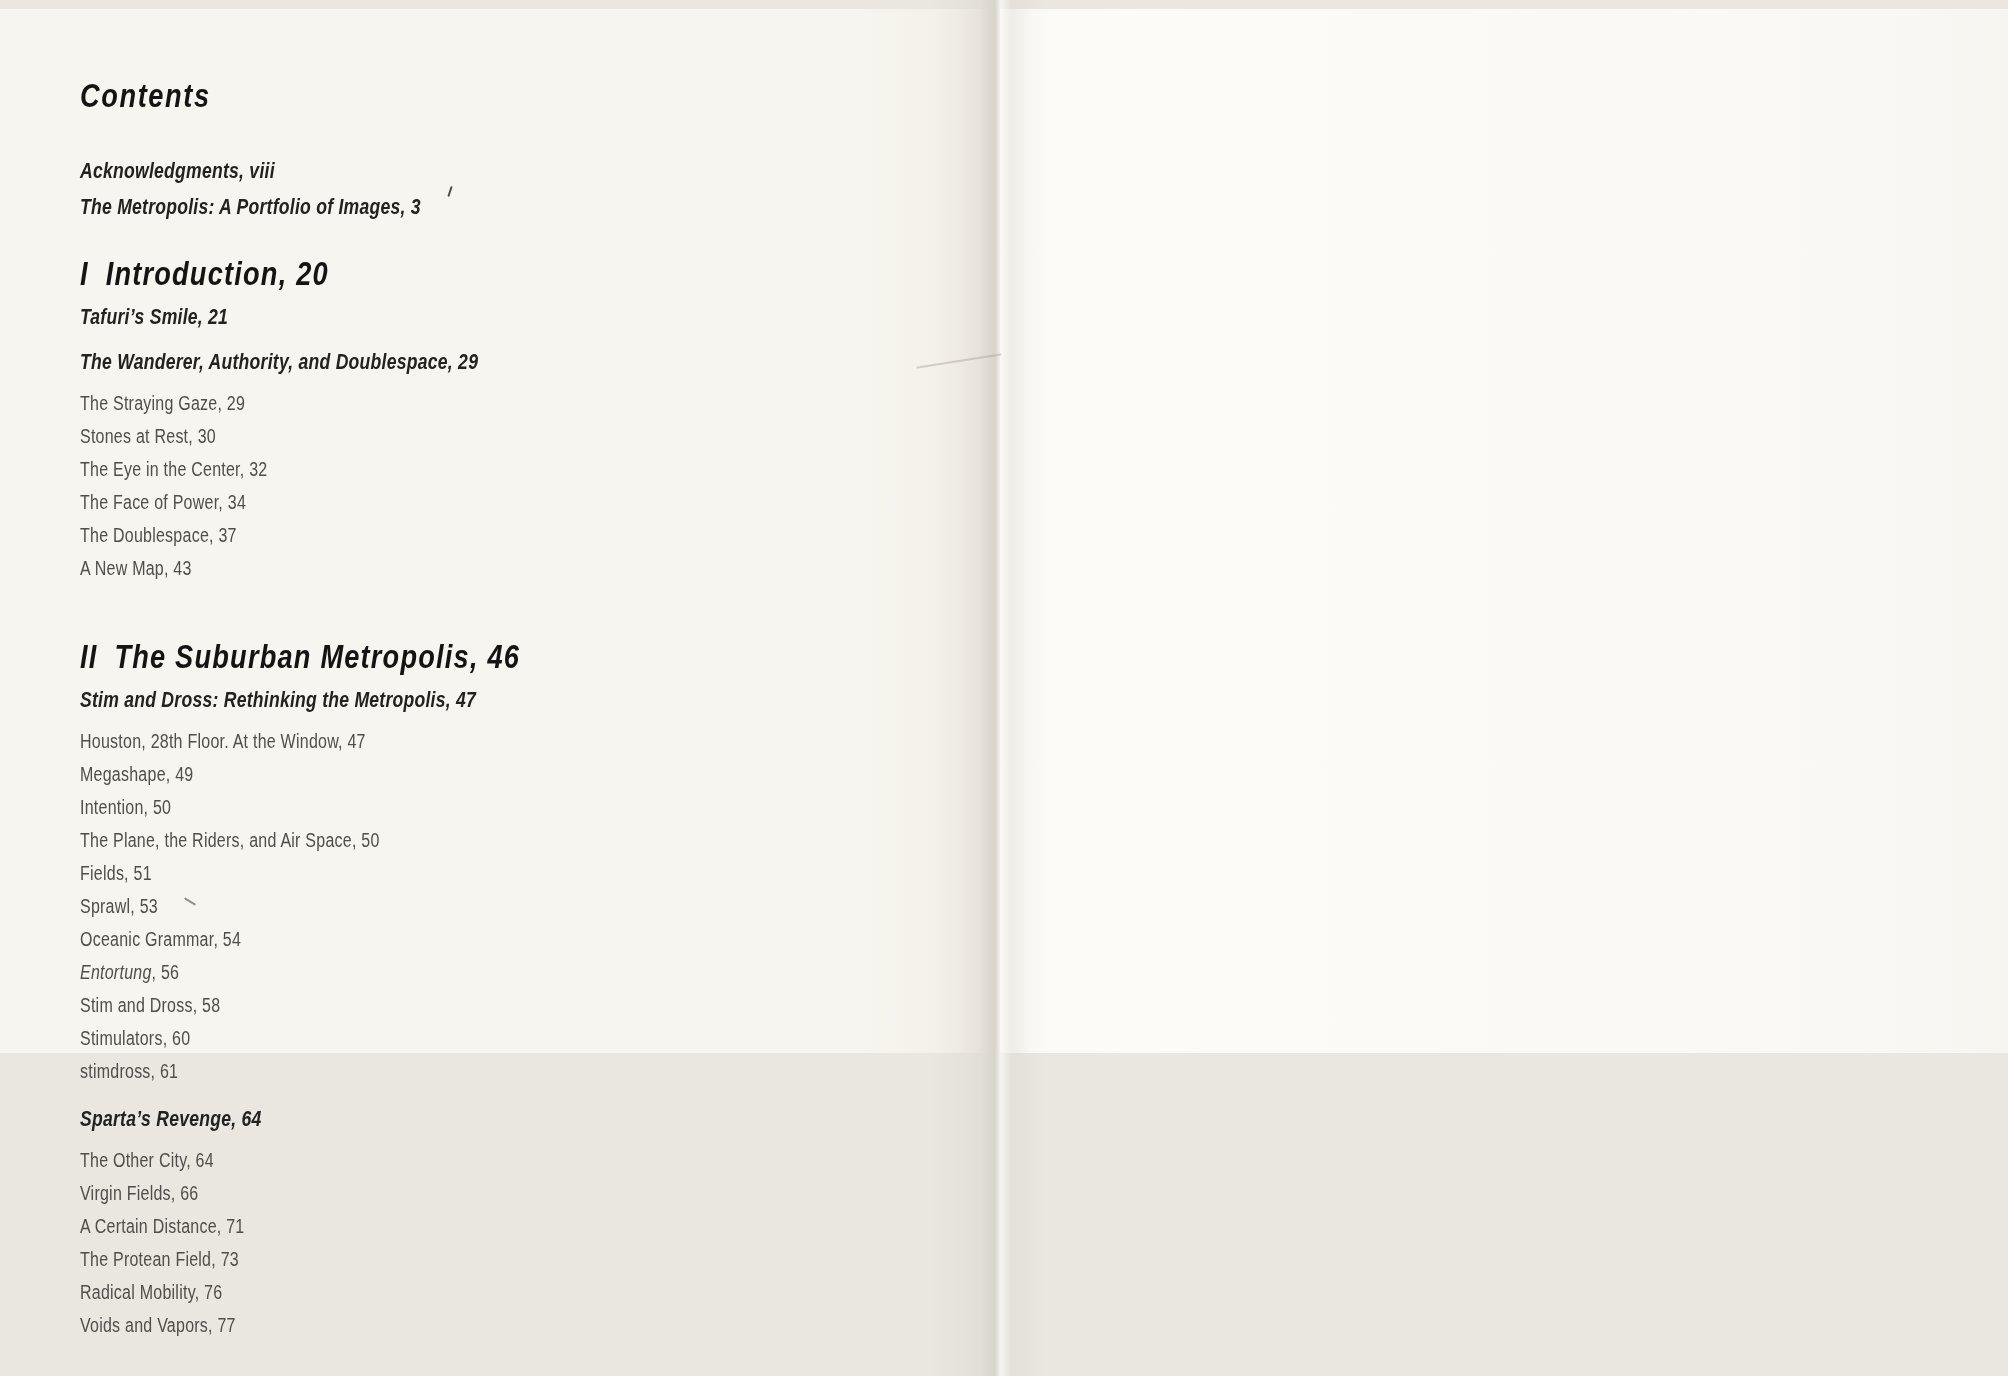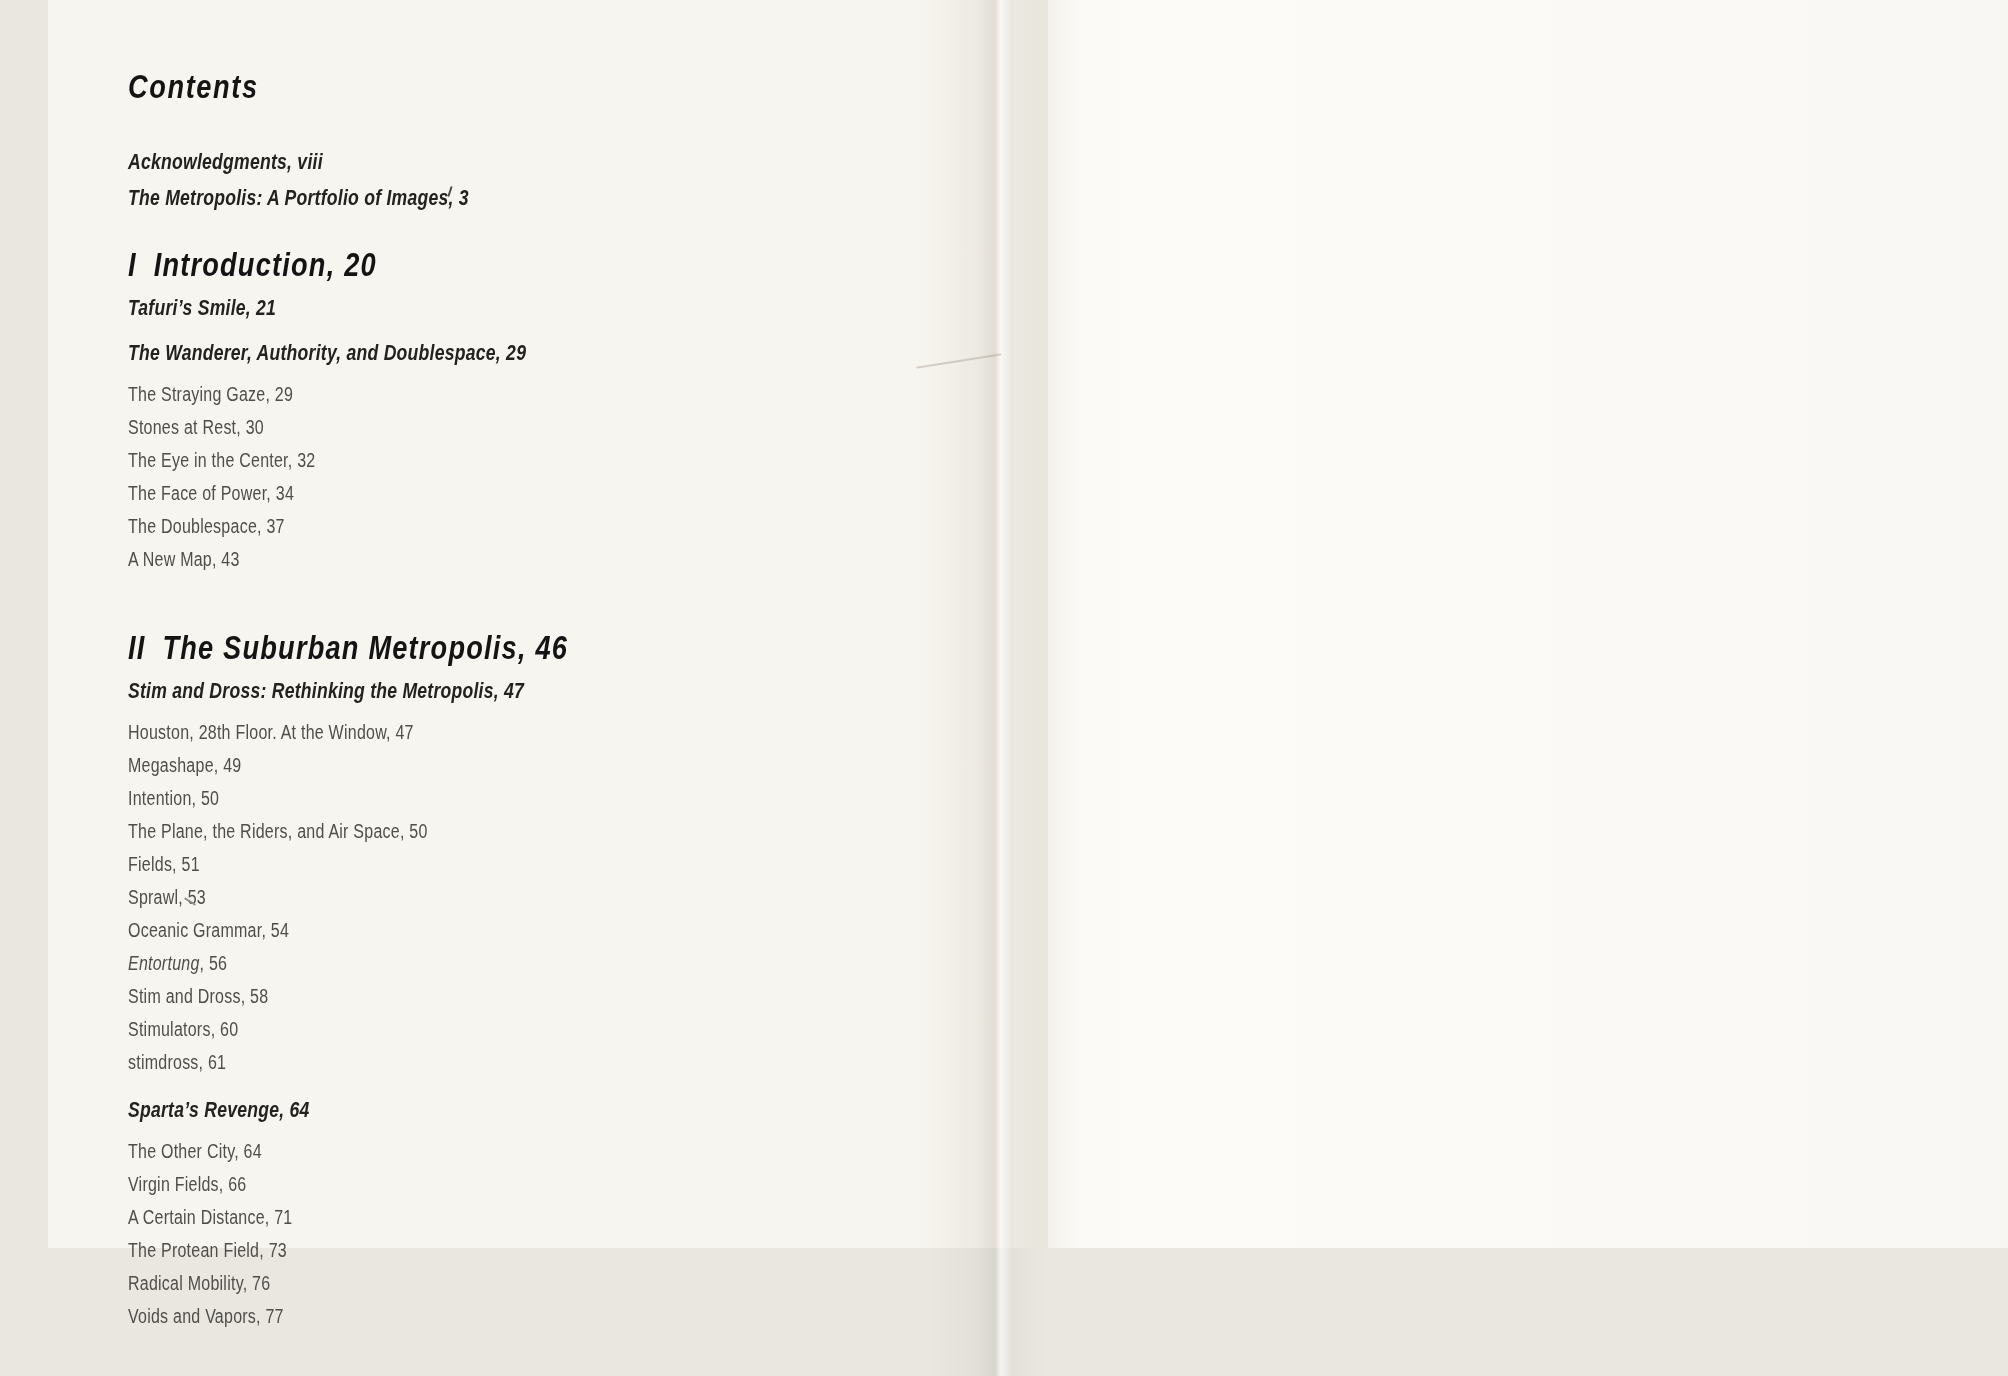--- a/index.html
+++ b/index.html
@@ -1,20 +1,20 @@
 <!DOCTYPE html>
 <html><head>
 <meta charset="utf-8">
 <style>
   html,body { margin:0; padding:0; background:#e9e7e0; }
   .spread {
     position:relative; width:2008px; height:1376px; overflow:hidden;
     font-family:"Liberation Sans","DejaVu Sans",sans-serif;
   }
-  .page { position:absolute; top:0; height:1248px;margin-left:48px; }
+  .page { position:absolute; top:9px; height:1044px; }
   .page-left {
     left:0; width:1000px;
     background:linear-gradient(to right,#f7f5ef 0%,#f7f5ef 86%,#f3f0e9 96%,#e8e5dd 100%);
   }
   .page-right {
     left:1000px; width:1008px;
     background:linear-gradient(to right,#f3f1ea 0%,#fbfaf6 3%,#fcfbf8 12%,#faf8f4 88%,#f7f5f0 100%);
   }
   .gutter {
     position:absolute; left:930px; top:0; width:116px; height:1376px; pointer-events:none;

